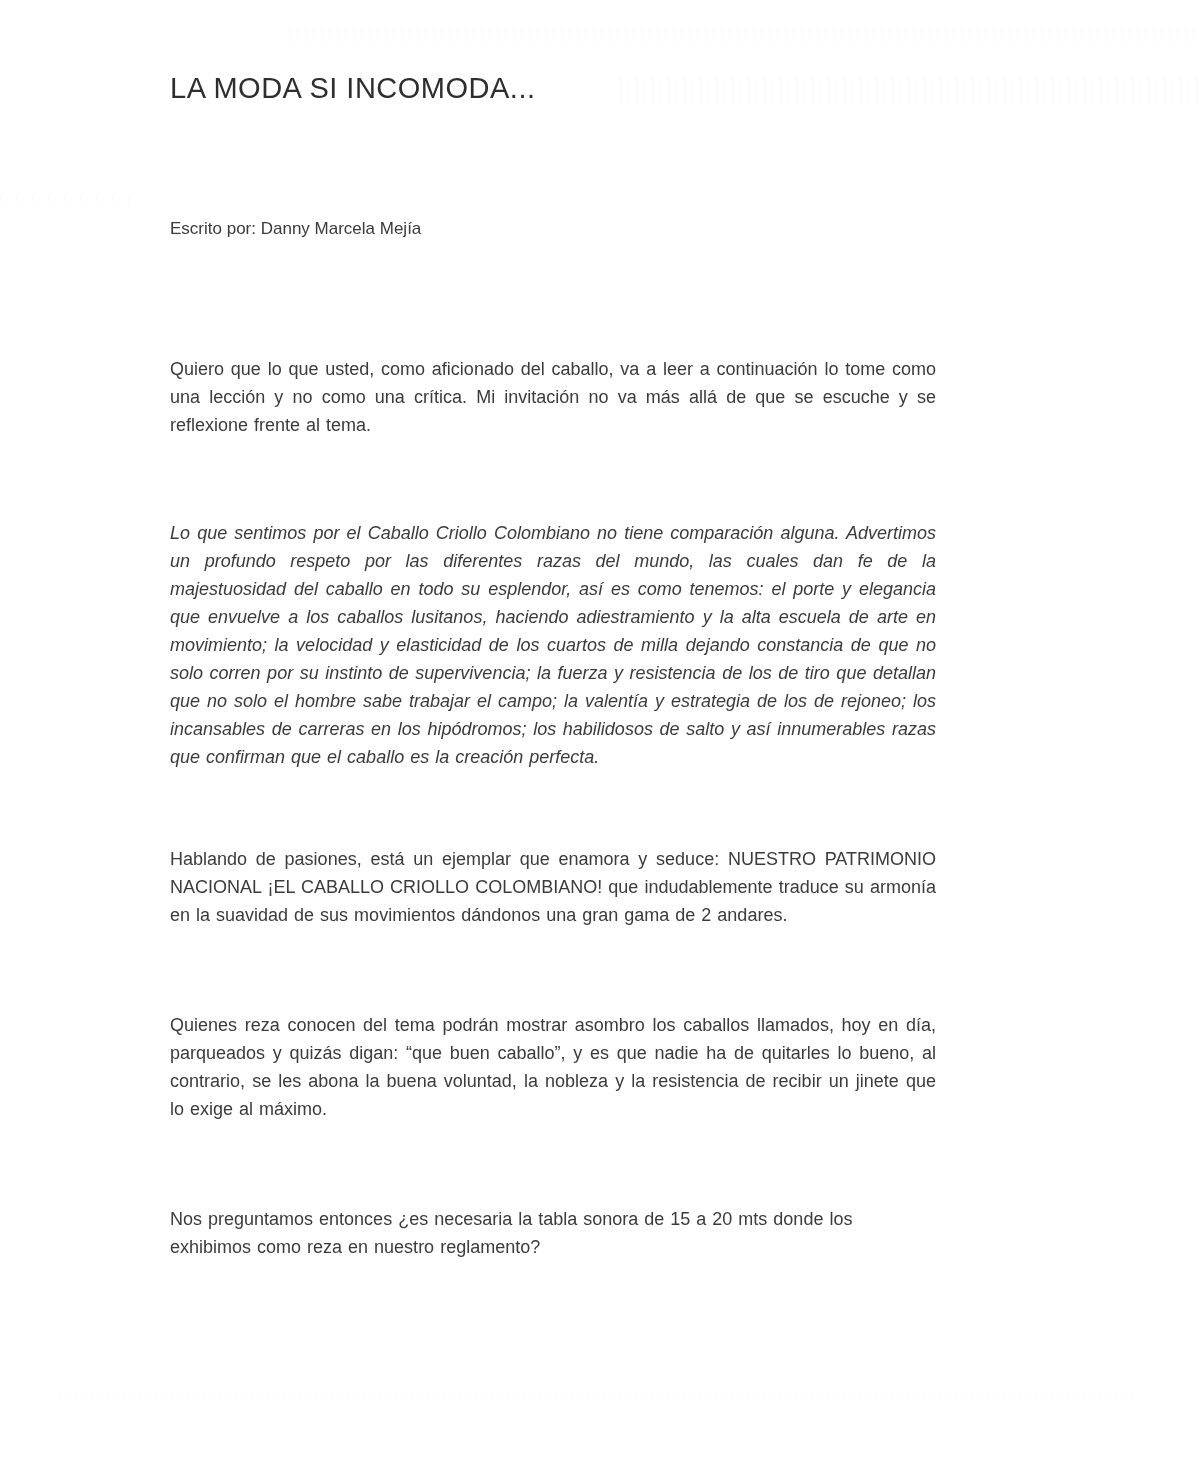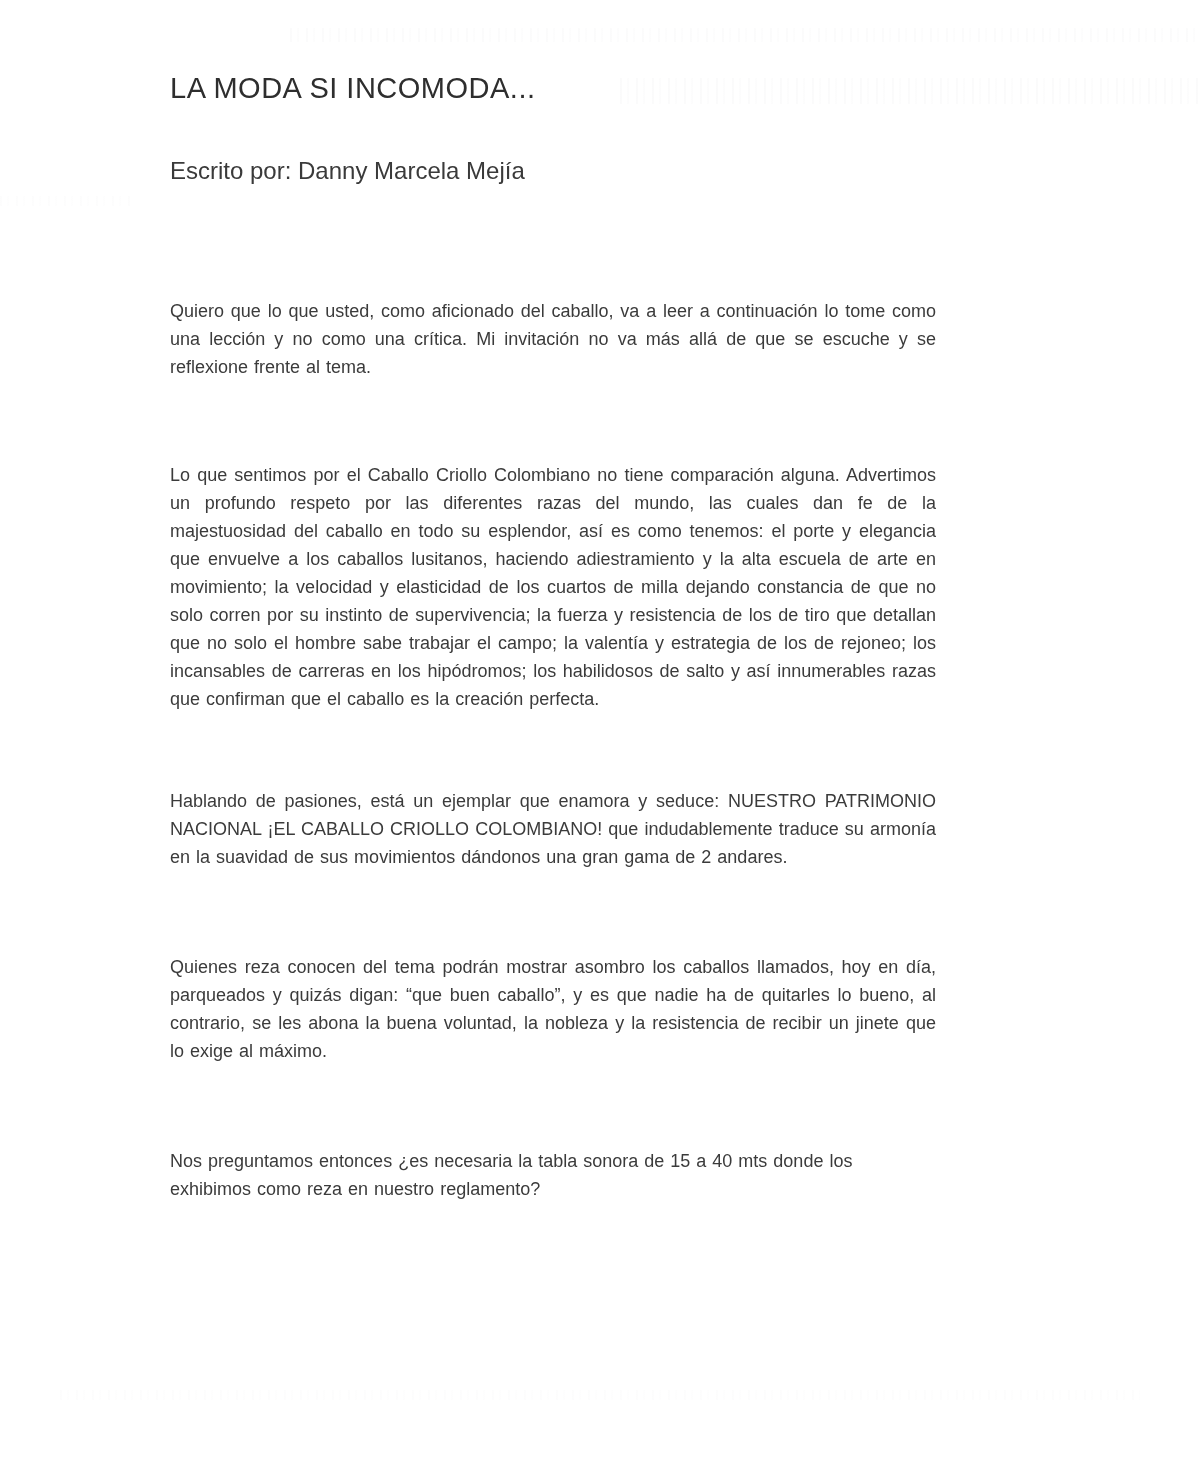--- a/index.html
+++ b/index.html
@@ -43,36 +43,36 @@
 
   .title {
     font-size: 29px;
     font-weight: 400;
     letter-spacing: 0.5px;
     color: #2e2e2e;
     line-height: 36px;
   }
 
   .byline {
-    margin-top: 51px;
-    font-size: 24px;
+    margin-top: 109px;
+    font-size: 17px;
     color: #3a3a3a;
     line-height: 28px;
   }
 
   .para {
     font-size: 18px;
     color: #3b3b3b;
     line-height: 28px;
     text-align: justify;
     word-spacing: 1px;
   }
 
   .para-1 { margin-top: 112px; }
-  .para-2 { margin-top: 80px;  }
+  .para-2 { margin-top: 80px; font-style: italic;  }
   .para-3 { margin-top: 74px;  }
   .para-4 { margin-top: 82px;  }
   .para-5 { margin-top: 82px;  }
 
   
   .para-5 { text-align: left; }
 </style>
 </head>
 <body>
 
@@ -88,15 +88,15 @@
   <p class="byline">Escrito por: Danny Marcela Mejía</p>
 
   <p class="para para-1">Quiero que lo que usted, como aficionado del caballo, va a leer a continuación lo tome como una lección y no como una crítica. Mi invitación no va más allá de que se escuche y se reflexione frente al tema.</p>
 
   <p class="para para-2">Lo que sentimos por el Caballo Criollo Colombiano no tiene comparación alguna. Advertimos un profundo respeto por las diferentes razas del mundo, las cuales dan fe de la majestuosidad del caballo en todo su esplendor, así es como tenemos: el porte y elegancia que envuelve a los caballos lusitanos, haciendo adiestramiento y la alta escuela de arte en movimiento; la velocidad y elasticidad de los cuartos de milla dejando constancia de que no solo corren por su instinto de supervivencia; la fuerza y resistencia de los de tiro que detallan que no solo el hombre sabe trabajar el campo; la valentía y estrategia de los de rejoneo; los incansables de carreras en los hipódromos; los habilidosos de salto y así innumerables razas que confirman que el caballo es la creación perfecta.</p>
 
   <p class="para para-3">Hablando de pasiones, está un ejemplar que enamora y seduce: NUESTRO PATRIMONIO NACIONAL ¡EL CABALLO CRIOLLO COLOMBIANO! que indudablemente traduce su armonía en la suavidad de sus movimientos dándonos una gran gama de 2 andares.</p>
 
   <p class="para para-4">Quienes reza conocen del tema podrán mostrar asombro los caballos llamados, hoy en día,  parqueados y quizás digan: “que buen caballo”, y es que nadie ha de quitarles lo bueno, al contrario, se les abona la buena voluntad, la nobleza y la resistencia de recibir un jinete que lo exige al máximo.</p>
 
-  <p class="para para-5">Nos preguntamos entonces ¿es necesaria la tabla sonora de 15 a 40 mts donde los  exhibimos como reza en nuestro reglamento?</p>
+  <p class="para para-5">Nos preguntamos entonces ¿es necesaria la tabla sonora de 15 a 20 mts donde los  exhibimos como reza en nuestro reglamento?</p>
 
 </div>
 
 </body></html>

